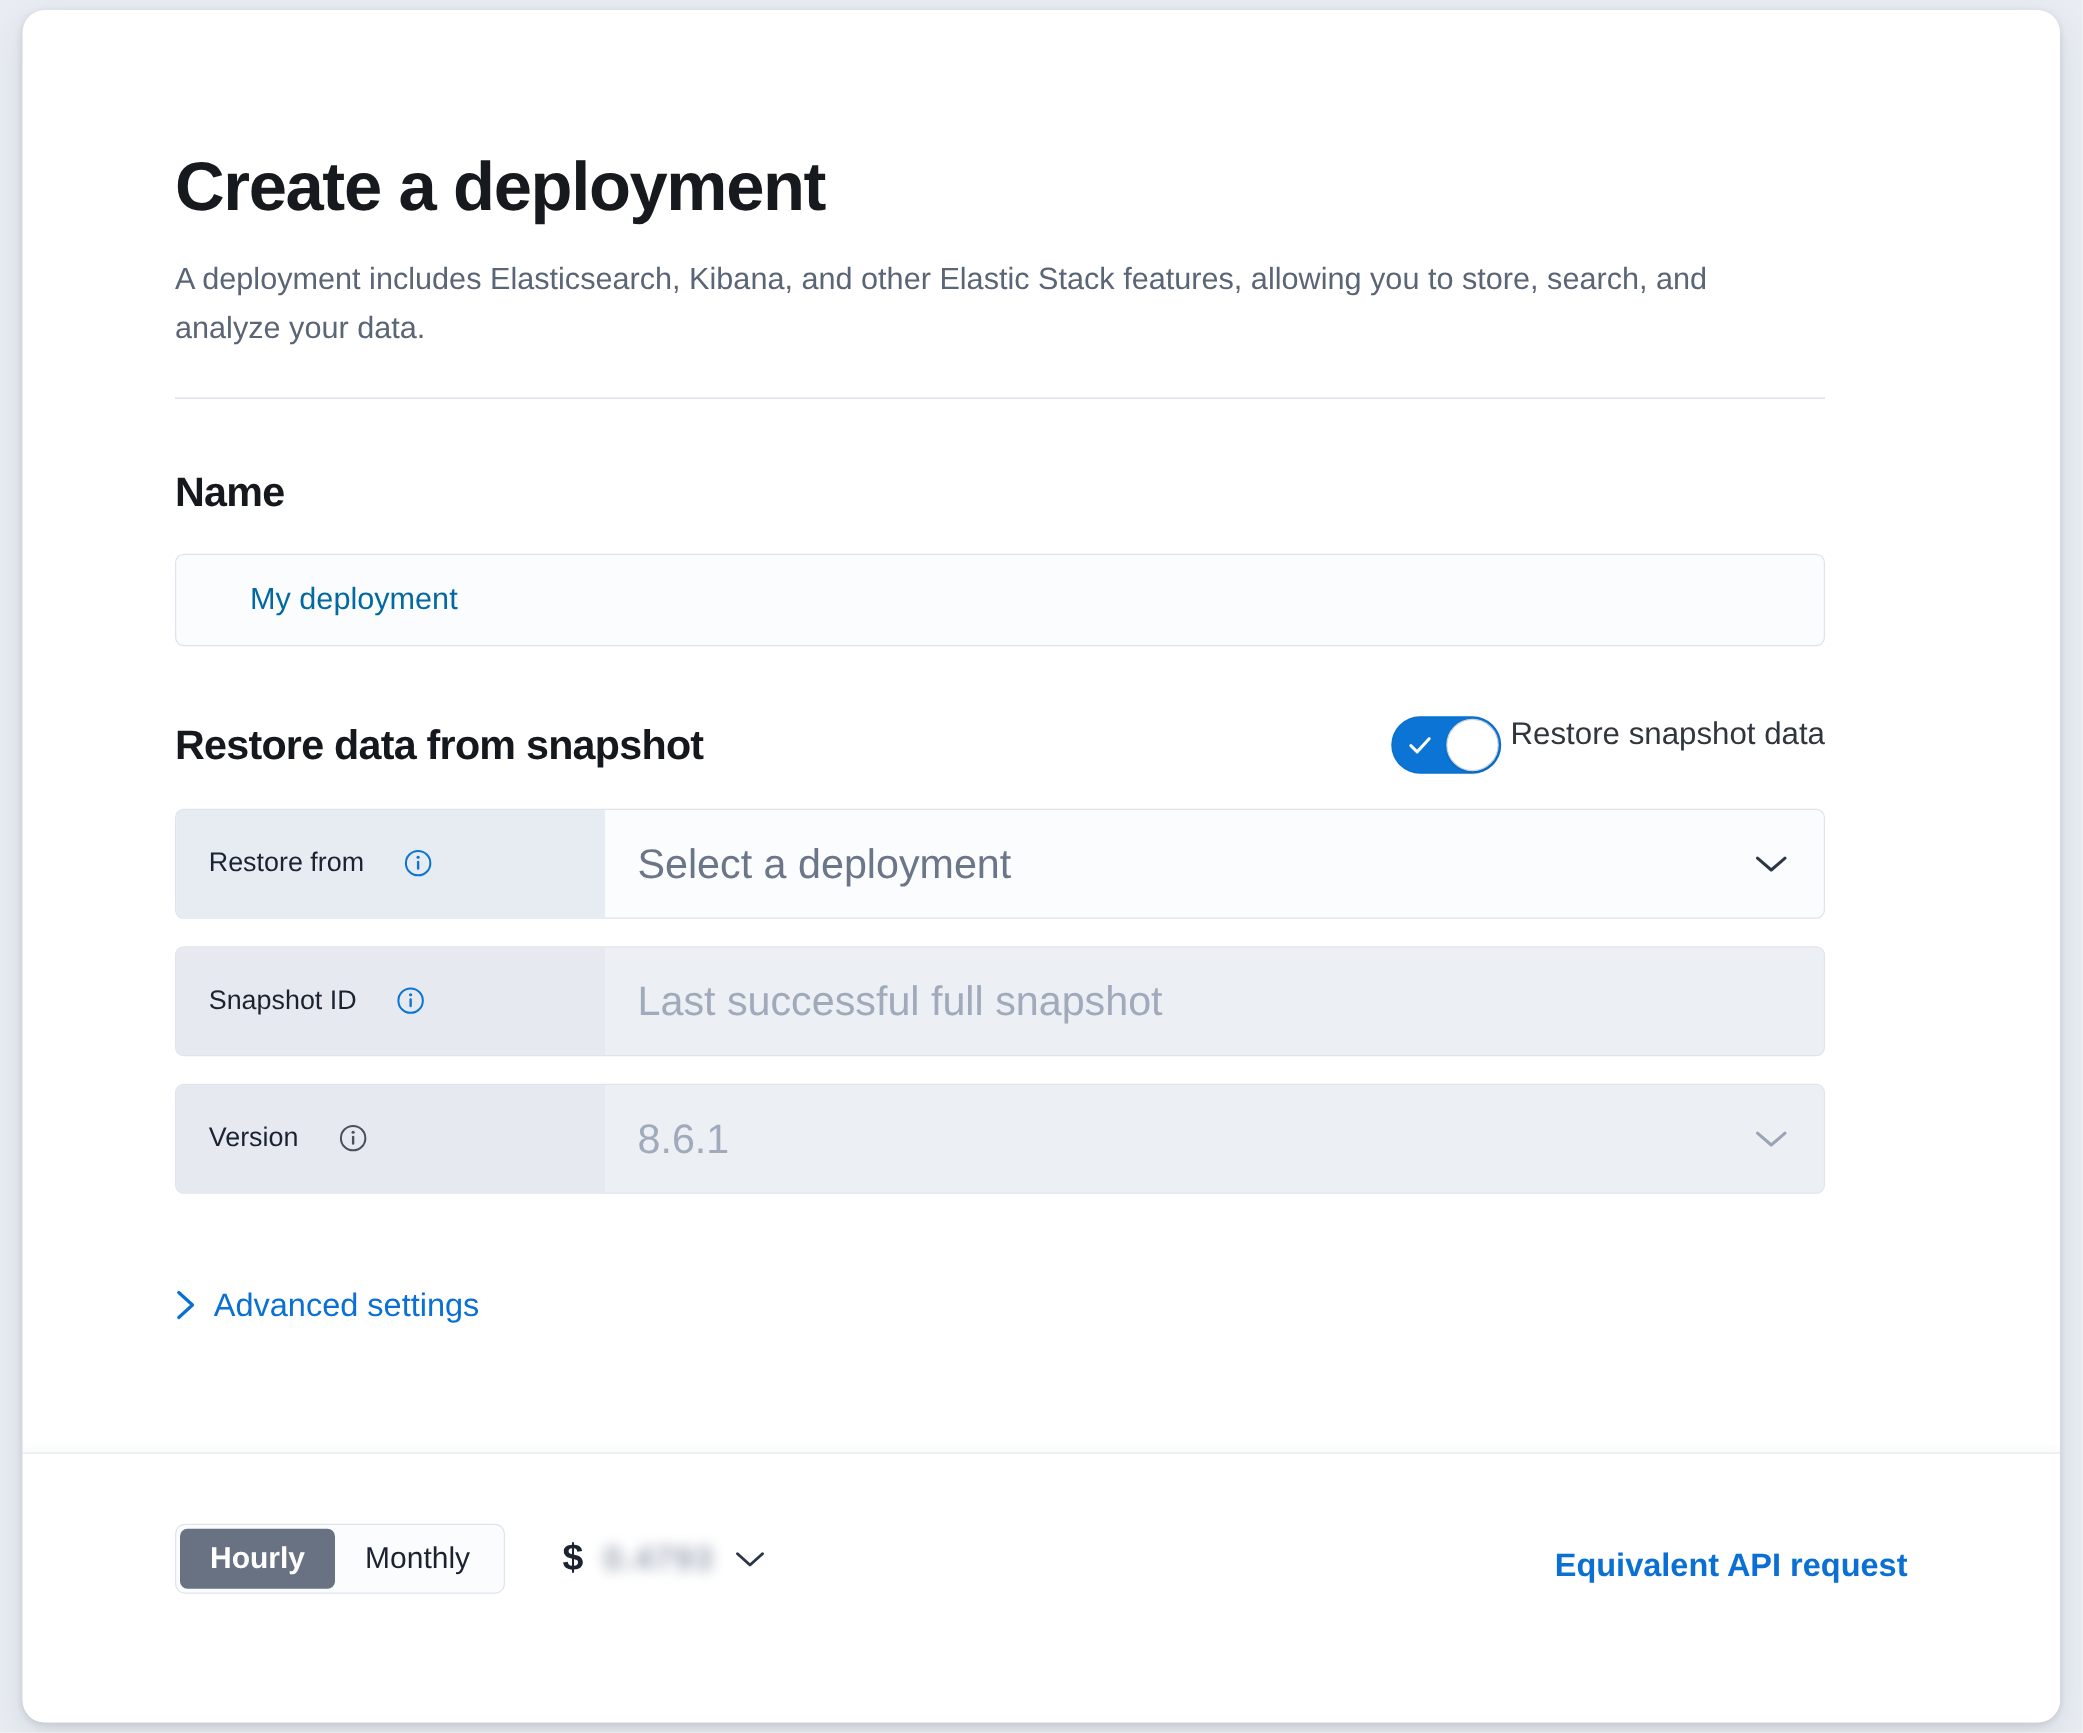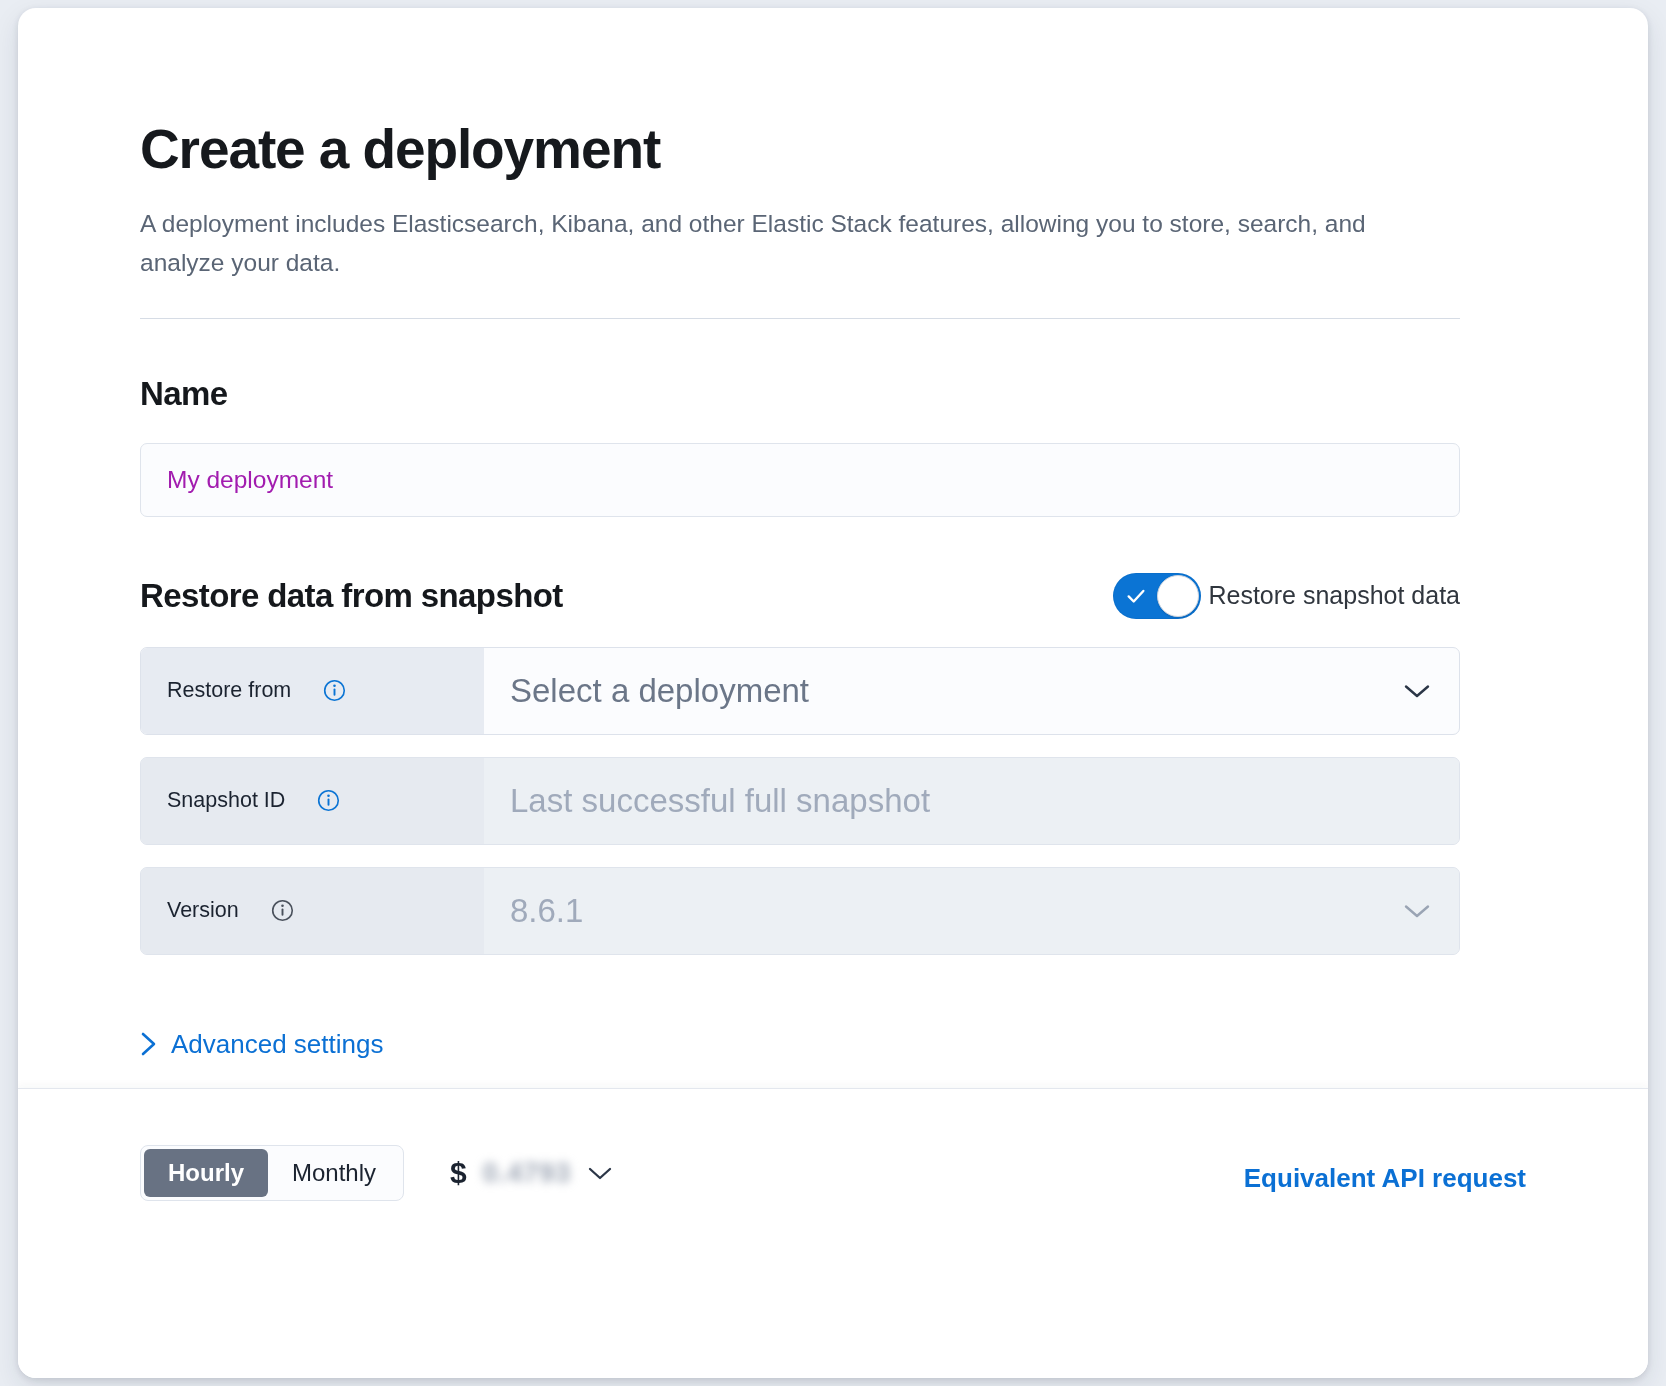--- a/index.html
+++ b/index.html
@@ -70,29 +70,29 @@
     margin-top: 30px;
     width: 1320px; height: 74px;
     border: 1px solid #dfe4ec;
     border-radius: 7px;
     background: #fbfcfe;
     display: flex; align-items: center;
     padding: 0 26px;
     font-size: 24.5px;
     color: #a9b2c0;
   }
-  .name-input .ph { color: #a21caf; }
+  .name-input .ph { color: #0369a1; margin-left: 33px; }
 
   .snapshot-head {
     margin-top: 56px;
     width: 1320px;
     display: flex; align-items: center; justify-content: space-between;
   }
   .snapshot-head h2 { margin: 0; }
-  .toggle-wrap { display: flex; align-items: center; gap: 7px; }
+  .toggle-wrap { display: flex; gap: 7px; }
   .switch {
     width: 88px; height: 46px;
     border-radius: 23px;
     background: #0b74d4;
     position: relative;
     display: flex; align-items: center;
     cursor: pointer;
     box-shadow: inset 0 0 0 1px rgba(0,0,0,.04);
   }
   .switch .chk {
@@ -161,21 +161,21 @@
     cursor: pointer;
   }
   .advanced .arrow { width: 19px; height: 26px; }
   .advanced .txt {
     font-size: 26px; color: #0b70d4; font-weight: 400;
   }
 
   
   .footer {
     flex: 0 0 auto;
-    height: 290px;
+    height: 216px;
     border-top: 1px solid #e3e7ee;
     background: #ffffff;
     position: relative;
     box-shadow: 0 -3px 8px rgba(40,50,70,.035);
   }
   .footer-inner {
     padding: 56px 122px 0 122px;
     display: flex; align-items: flex-start; justify-content: space-between;
   }
   .footer-left { display: flex; align-items: center; gap: 46px; }

